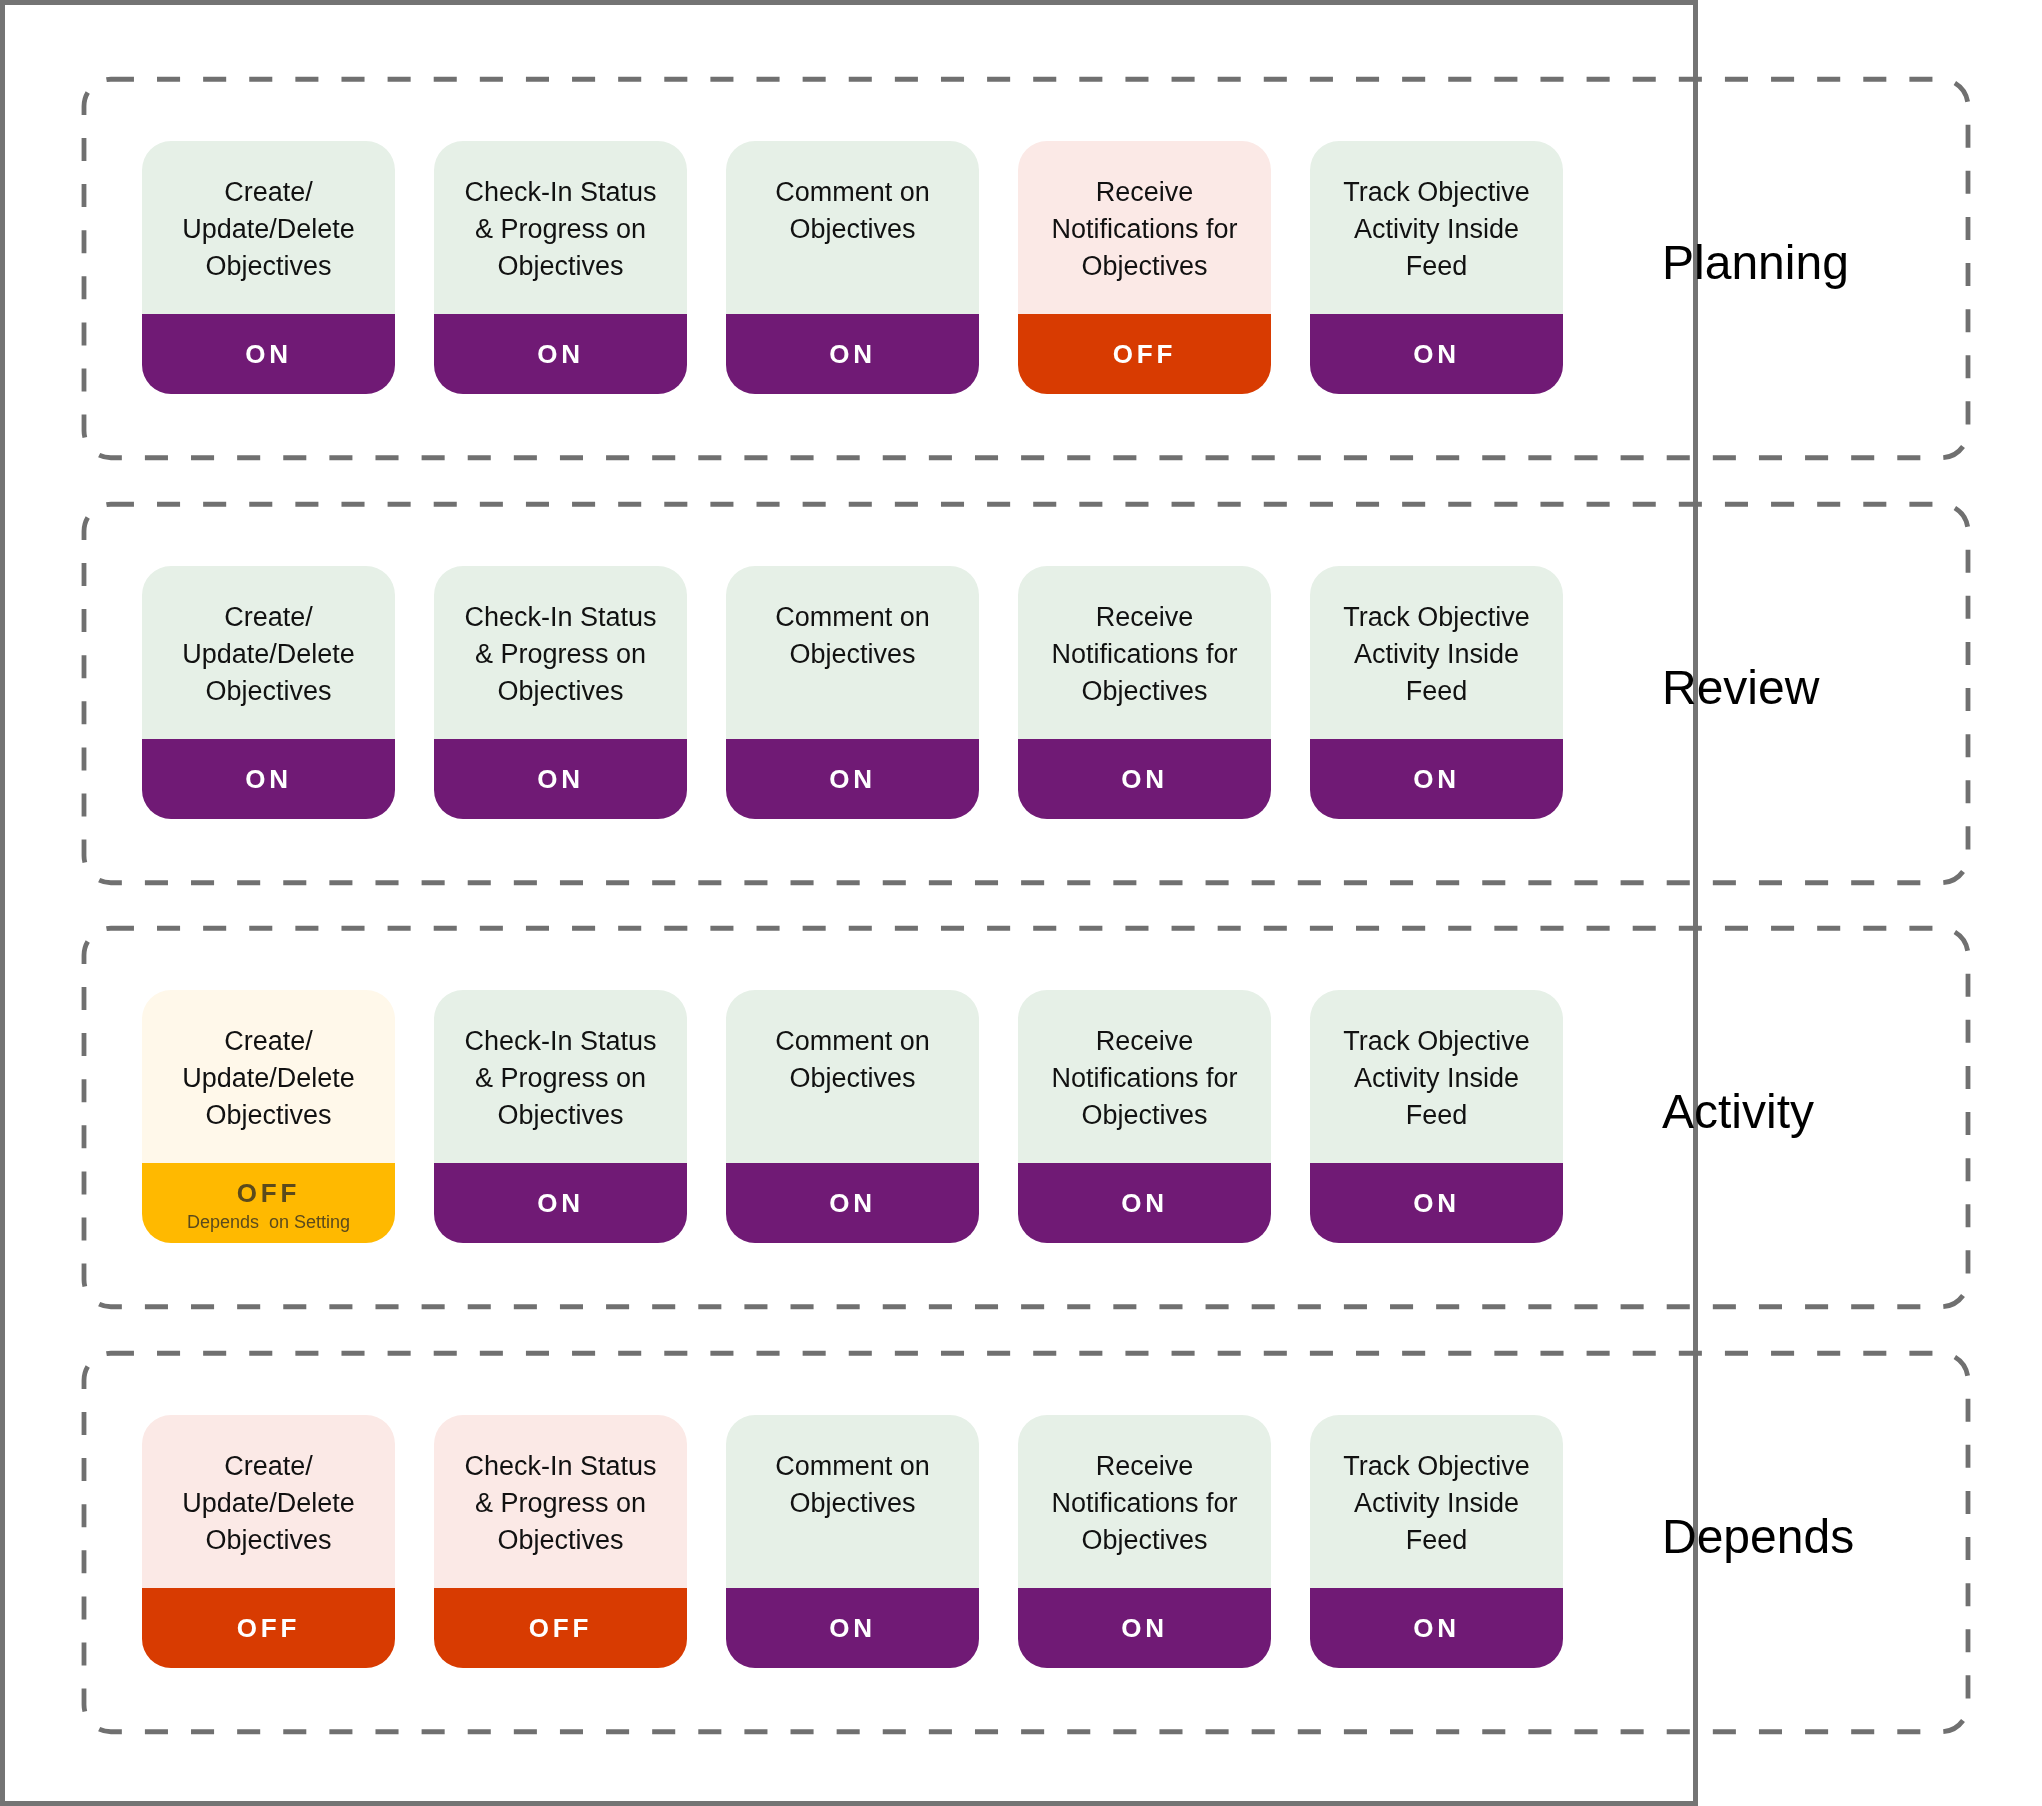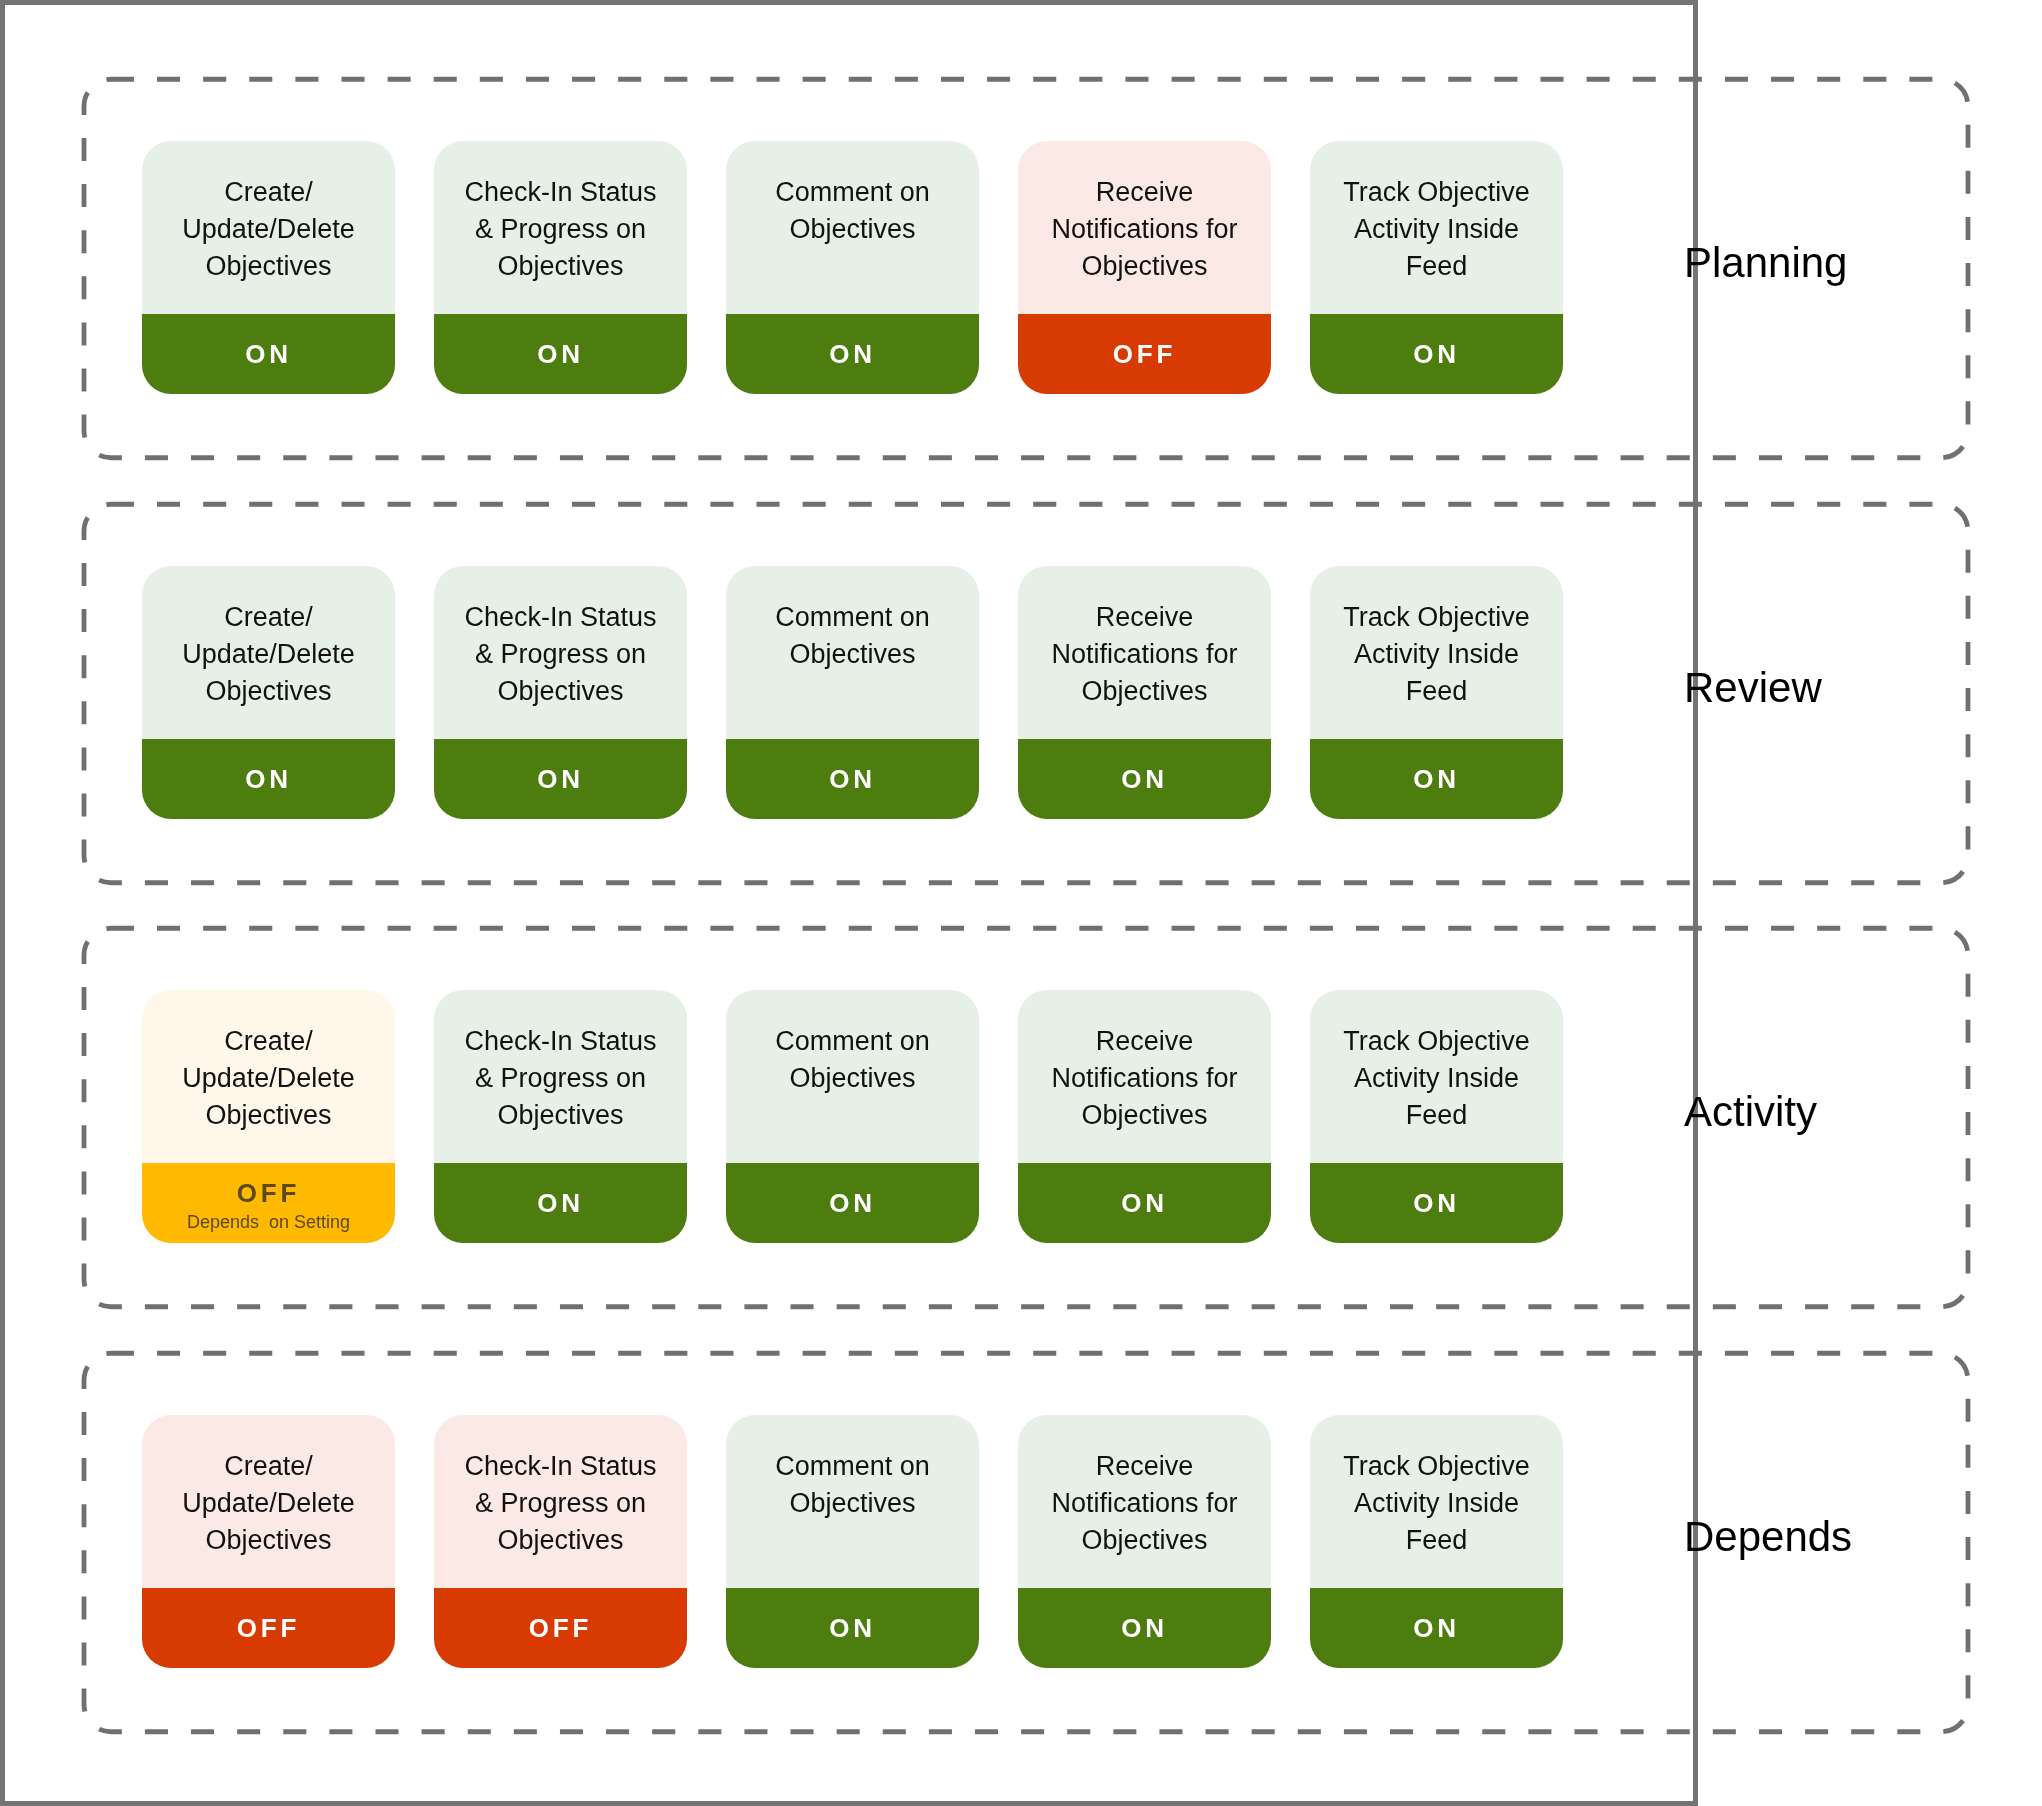--- a/index.html
+++ b/index.html
@@ -45,29 +45,29 @@
       color: #ffffff;
     }
     .tile .band .state {
       font-weight: bold; font-size: 26px; letter-spacing: 3.8px;
       line-height: 29px;
     }
     .tile .band .note {
       font-size: 18px; line-height: 21px; margin-top: 4px; text-align: right;
     }
     .tile.on .body { background: #E6F0E7; }
-    .tile.on .band { background: #4d7c0f; }
+    .tile.on .band { background: #701a75; }
     .tile.off .body { background: #FBE9E6; }
     .tile.off .band { background: #D83B01; }
     .tile.cond .body { background: #FFF8EA; }
     .tile.cond .band { background: #FFB900; color: #5B4A1C; }
     .tile.cond .band .state { margin-top: 5.8px; }
     .phase-label {
       position: absolute; left: 1578px; top: 157px;
-      font-size: 42px; color: #000000; line-height: 54px; margin-left: 22px;
+      font-size: 48px; color: #000000; line-height: 54px;
     }
   </style>
 </head>
 <body>
 
 <div class="frame">
 
   <div class="stage" style="top:74px">
     <svg class="dash" viewBox="0 0 1961 394" width="1884" height="379">
         <rect x="0" y="0" width="1961" height="394" rx="28" ry="28" fill="none" stroke="#707070" stroke-width="5" stroke-dasharray="24 24"></rect>

